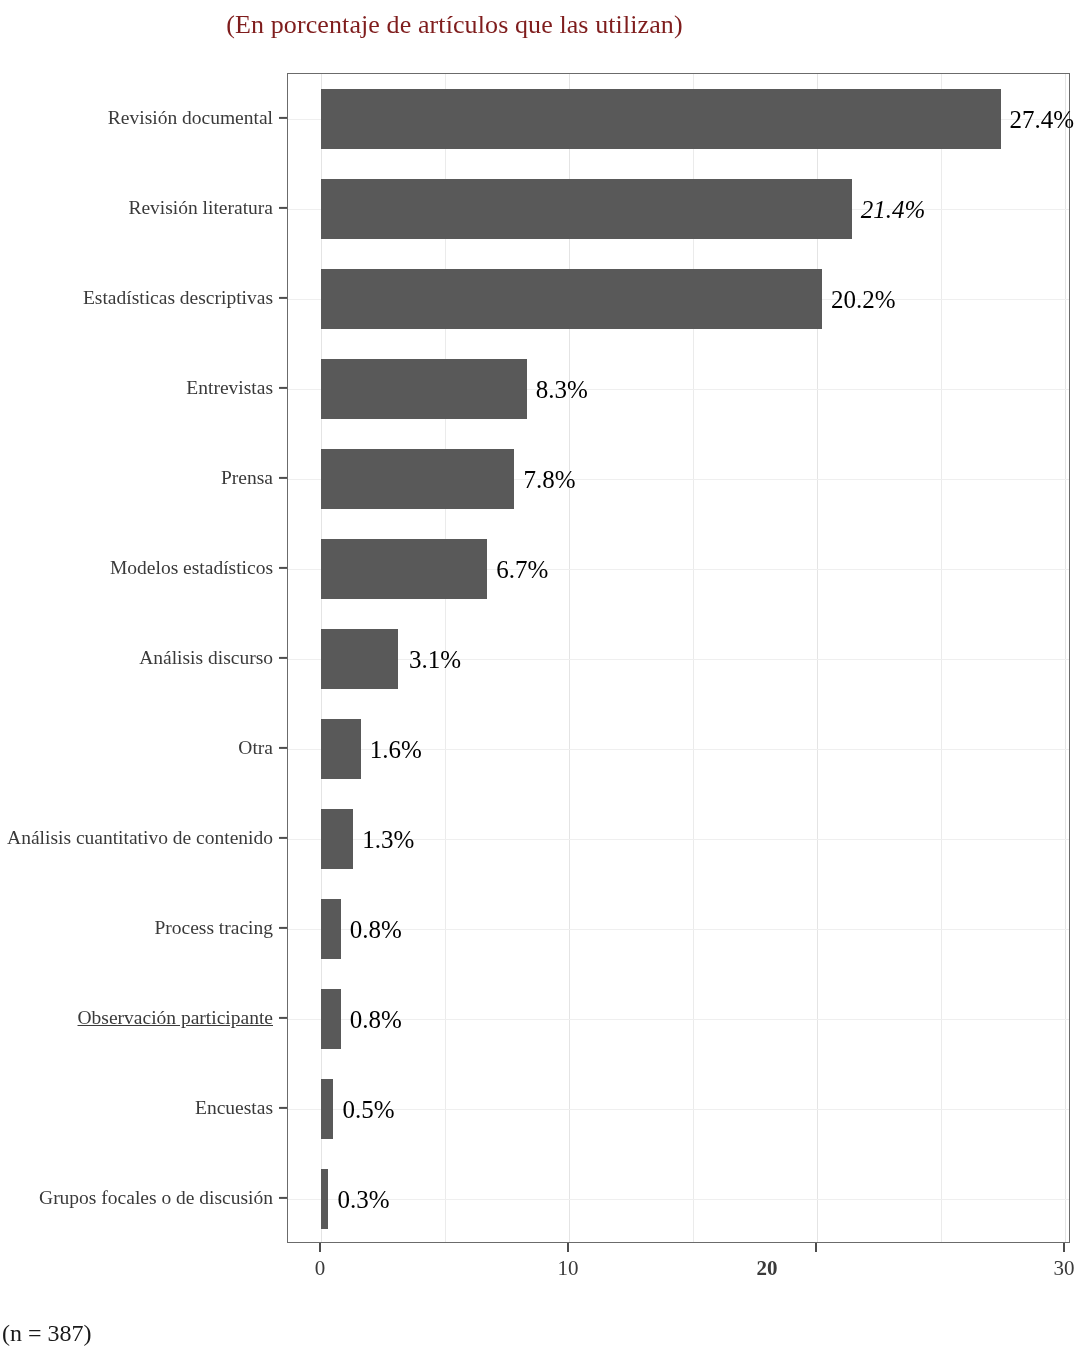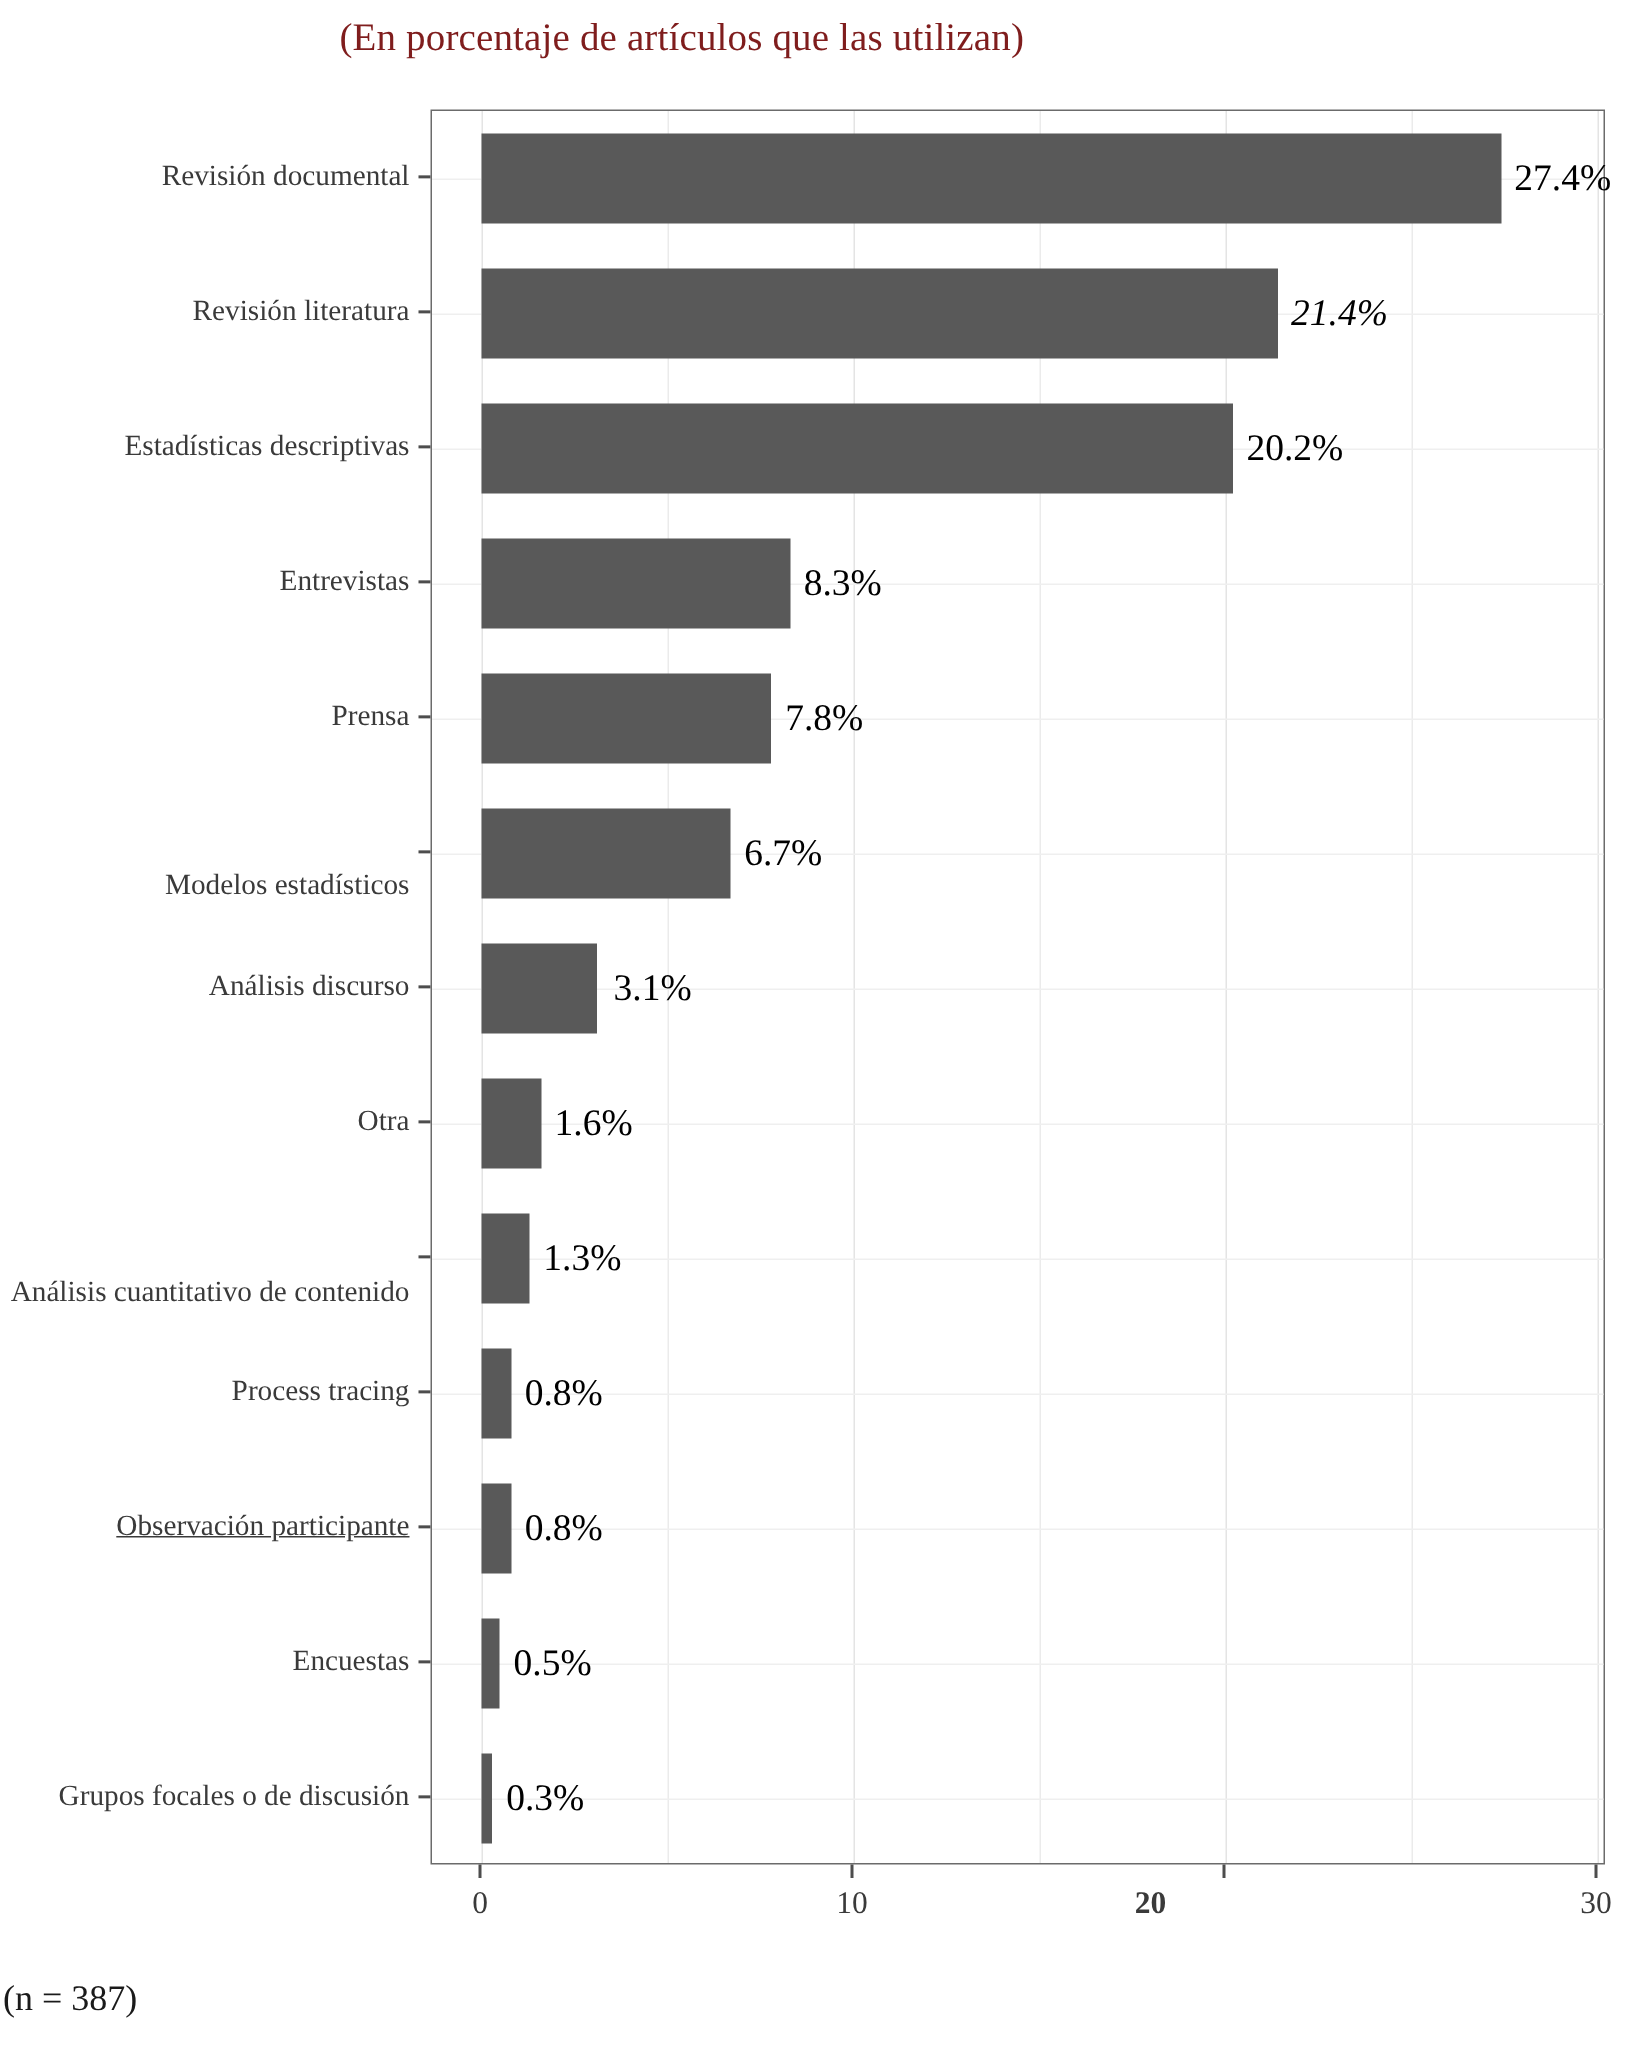--- a/index.html
+++ b/index.html
@@ -144,24 +144,24 @@
 <body>
 
 <div class="subtitle">(En porcentaje de artículos que las utilizan)</div>
 
 <div class="y-axis-labels" id="y-axis-labels">
     <div class="ytick-label" style="top: 45px;">Revisión documental</div>
     <div class="ytick-label" style="top: 135px;">Revisión literatura</div>
     <div class="ytick-label" style="top: 225px;">Estadísticas descriptivas</div>
     <div class="ytick-label" style="top: 315px;">Entrevistas</div>
     <div class="ytick-label" style="top: 405px;">Prensa</div>
-    <div class="ytick-label" style="top: 495px; margin-top: 23px;">Modelos estadísticos</div>
+    <div class="ytick-label" style="top: 495px;">Modelos estadísticos</div>
     <div class="ytick-label" style="top: 585px;">Análisis discurso</div>
     <div class="ytick-label" style="top: 675px;">Otra</div>
-    <div class="ytick-label" style="top: 765px; margin-top: 24px;">Análisis cuantitativo de contenido</div>
+    <div class="ytick-label" style="top: 765px;">Análisis cuantitativo de contenido</div>
     <div class="ytick-label" style="top: 855px;">Process tracing</div>
     <div class="ytick-label" style="top: 945px; text-decoration: underline;">Observación participante</div>
     <div class="ytick-label" style="top: 1035px;">Encuestas</div>
     <div class="ytick-label" style="top: 1125px;">Grupos focales o de discusión</div>
   </div>
 
 <div class="panel">
   <div class="plotarea" id="plotarea">
       <div class="gridline major" style="left: 33px;"></div>
       <div class="gridline" style="left: 157px;"></div>

